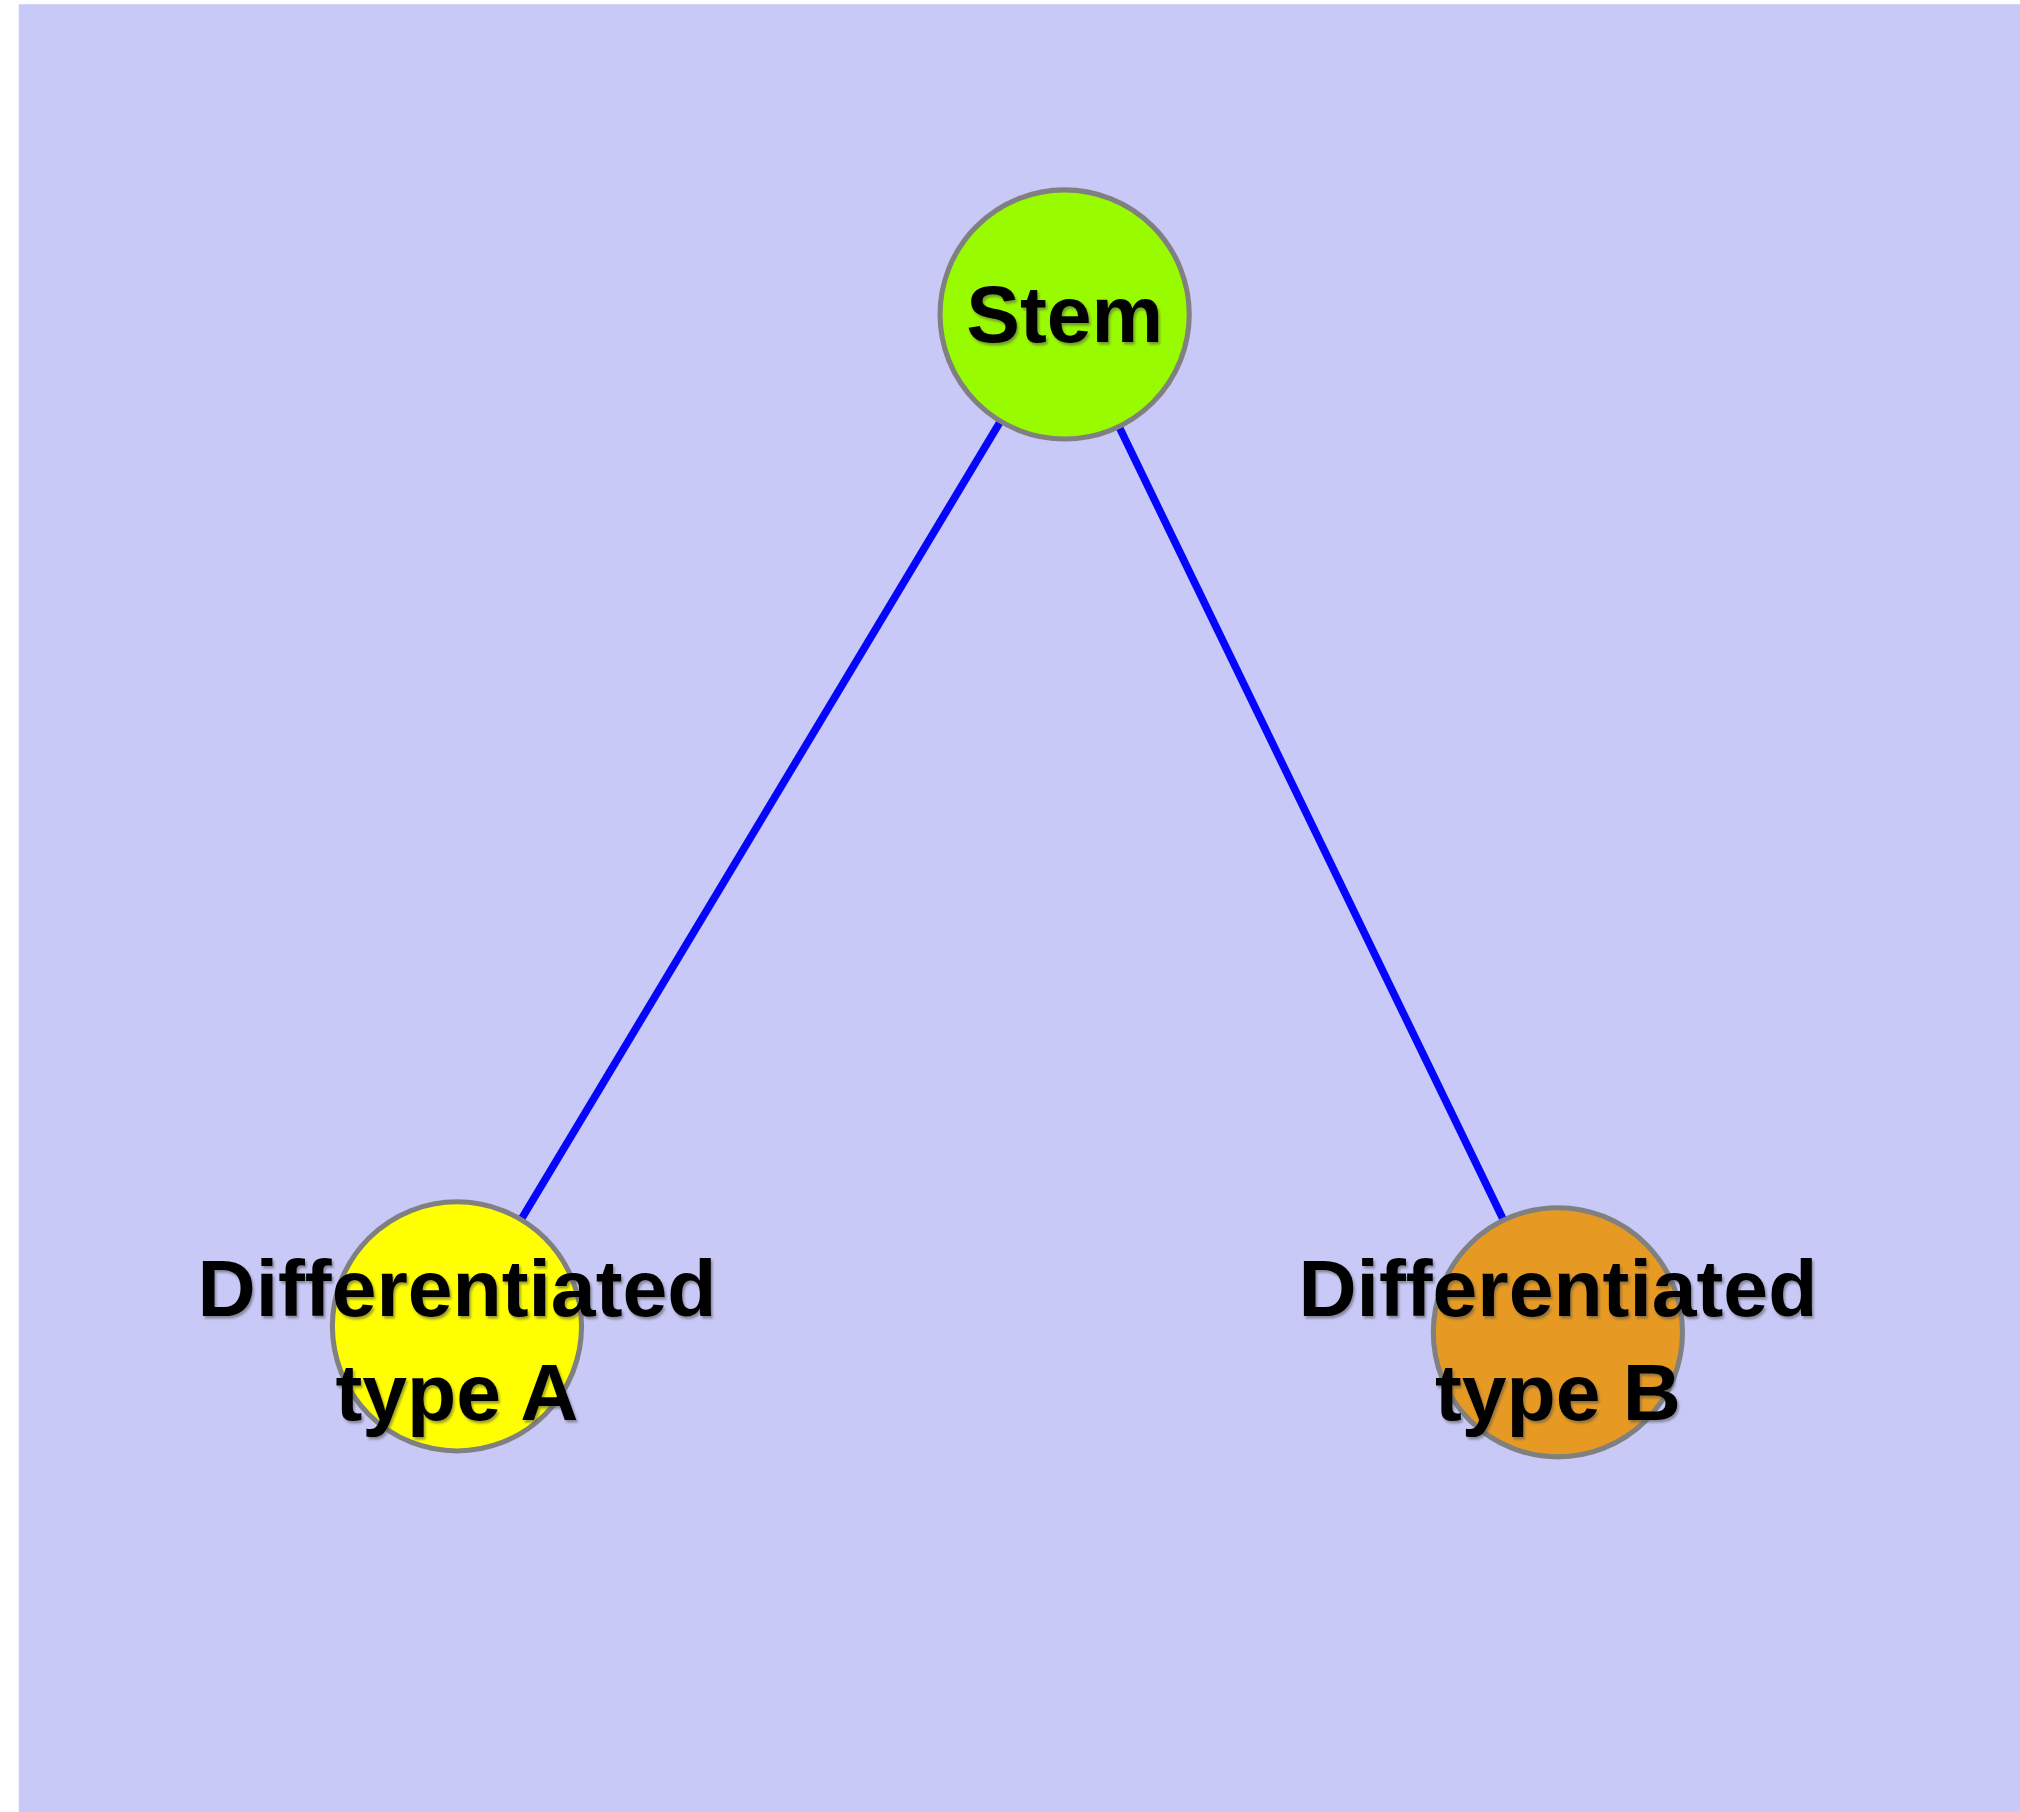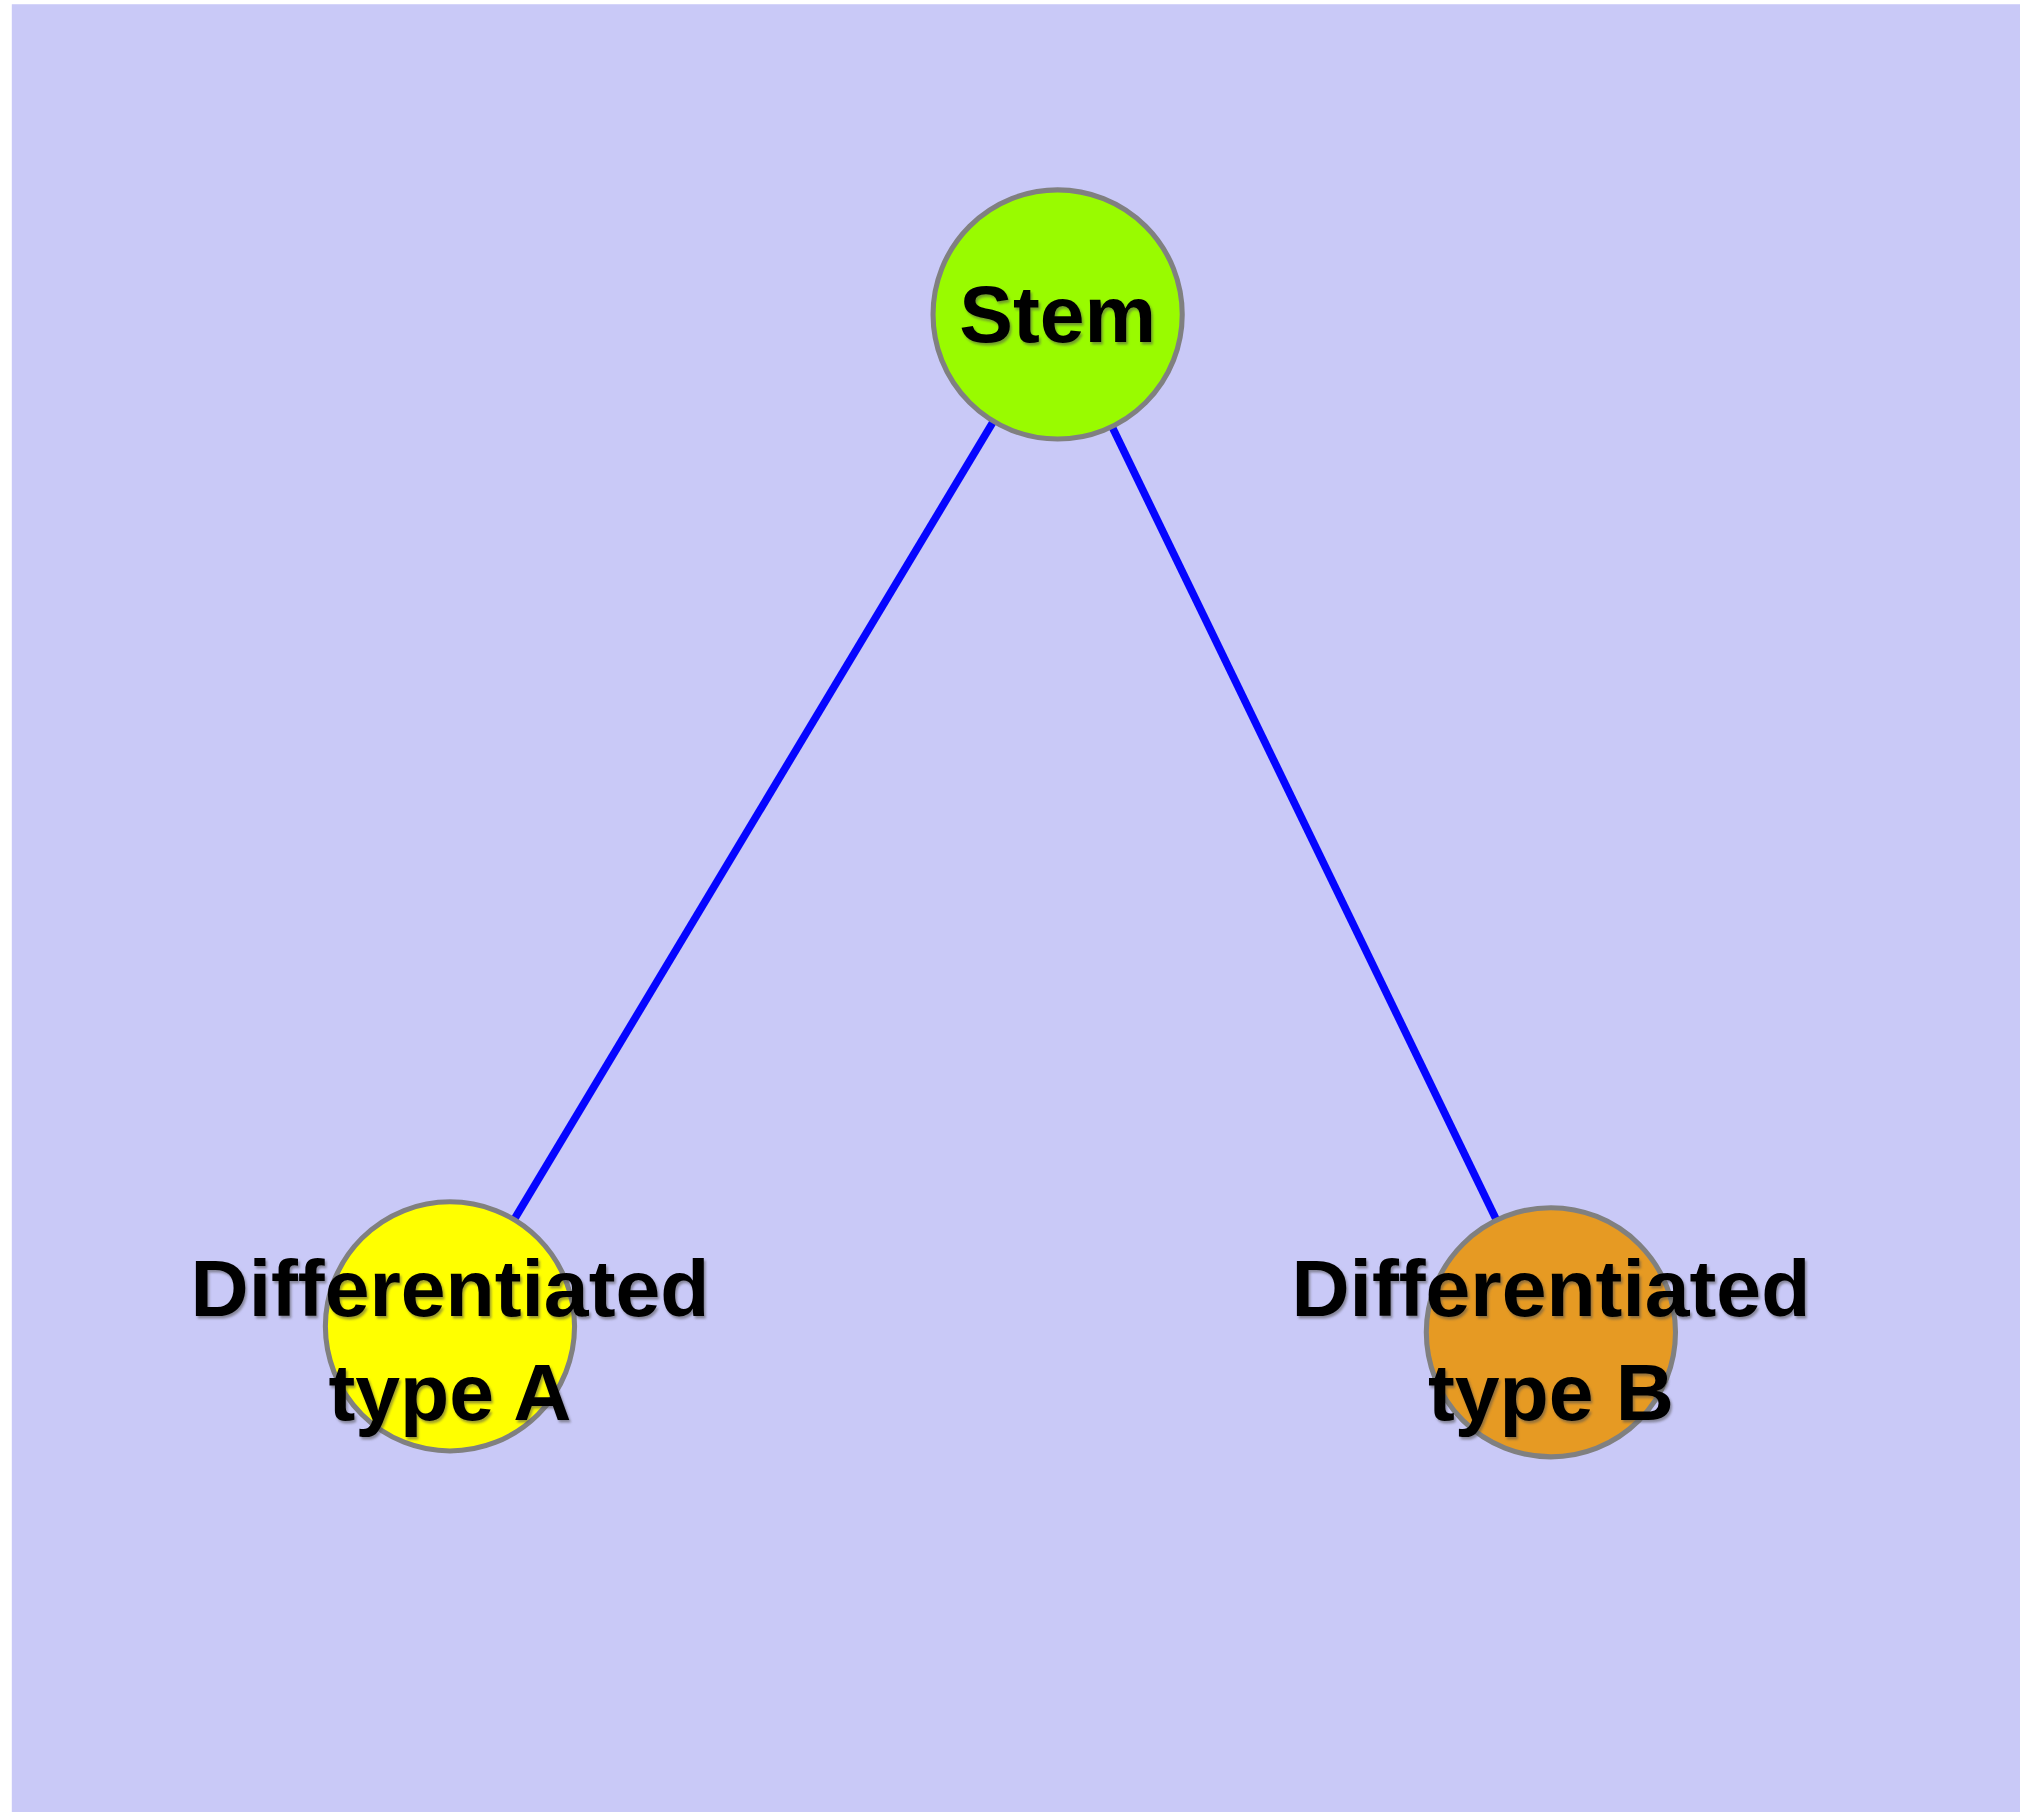--- a/index.html
+++ b/index.html
@@ -6,21 +6,21 @@
     margin: 0;
     padding: 0;
     width: 2021px;
     height: 1812px;
     overflow: hidden;
     background: #ffffff;
     font-family: "Liberation Sans", sans-serif;
   }
   #stage {
     position: absolute;
-    left: 9px;
+    left: 16px;
     top: 0;
     width: 1845px;
     height: 1812px;
   }
   svg { display: block; }
   .edge {
     fill: none;
     stroke-linecap: butt;
   }
   .node-circle {

